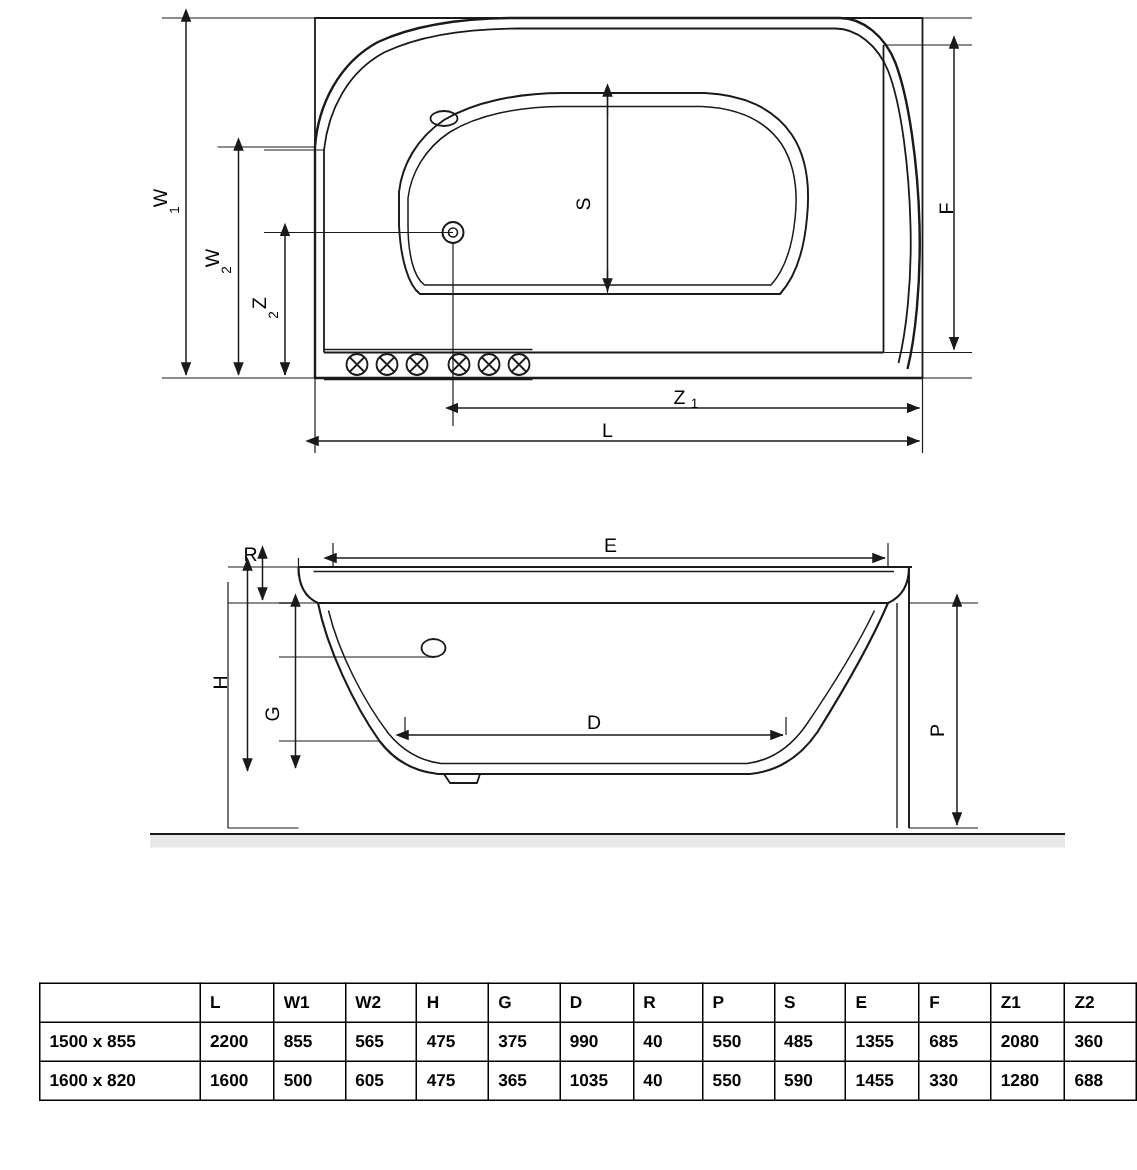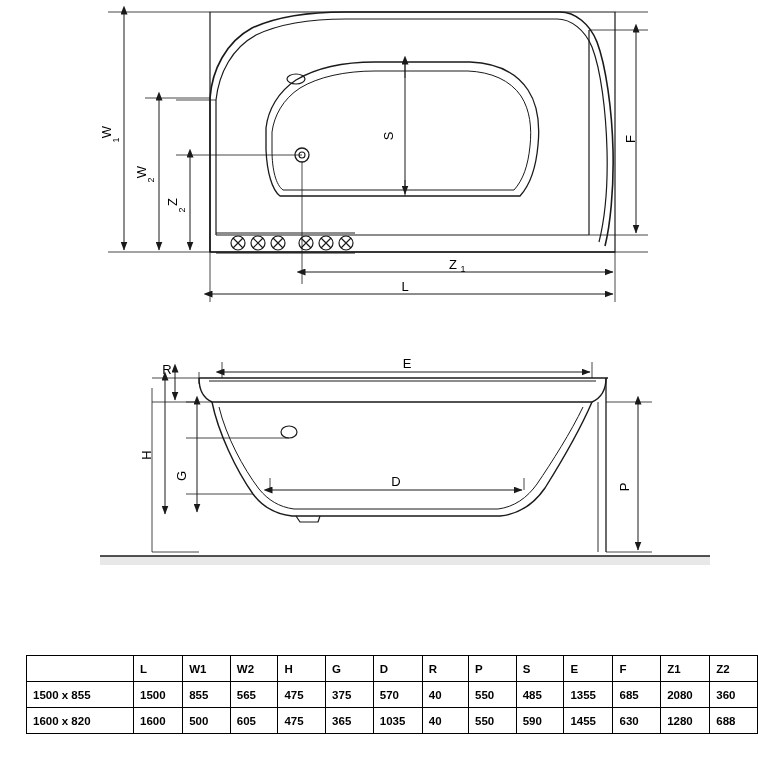--- a/index.html
+++ b/index.html
@@ -241,45 +241,45 @@
       <th class="hdr-val">S</th>
       <th class="hdr-val">E</th>
       <th class="hdr-val">F</th>
       <th class="hdr-val">Z1</th>
       <th class="hdr-val">Z2</th>
     </tr>
   </thead>
   <tbody>
     <tr>
       <td class="cell-label">1500 x 855</td>
-      <td class="cell-val">1500</td>
+      <td class="cell-val">2200</td>
       <td class="cell-val">855</td>
       <td class="cell-val">565</td>
       <td class="cell-val">475</td>
       <td class="cell-val">375</td>
-      <td class="cell-val">570</td>
+      <td class="cell-val">990</td>
       <td class="cell-val">40</td>
       <td class="cell-val">550</td>
       <td class="cell-val">485</td>
       <td class="cell-val">1355</td>
       <td class="cell-val">685</td>
       <td class="cell-val">2080</td>
       <td class="cell-val">360</td>
     </tr>
     <tr>
       <td class="cell-label">1600 x 820</td>
       <td class="cell-val">1600</td>
       <td class="cell-val">500</td>
       <td class="cell-val">605</td>
       <td class="cell-val">475</td>
       <td class="cell-val">365</td>
       <td class="cell-val">1035</td>
       <td class="cell-val">40</td>
       <td class="cell-val">550</td>
       <td class="cell-val">590</td>
       <td class="cell-val">1455</td>
-      <td class="cell-val">630</td>
+      <td class="cell-val">330</td>
       <td class="cell-val">1280</td>
       <td class="cell-val">688</td>
     </tr>
   </tbody>
 </table>
 </div>
 
 </body></html>

